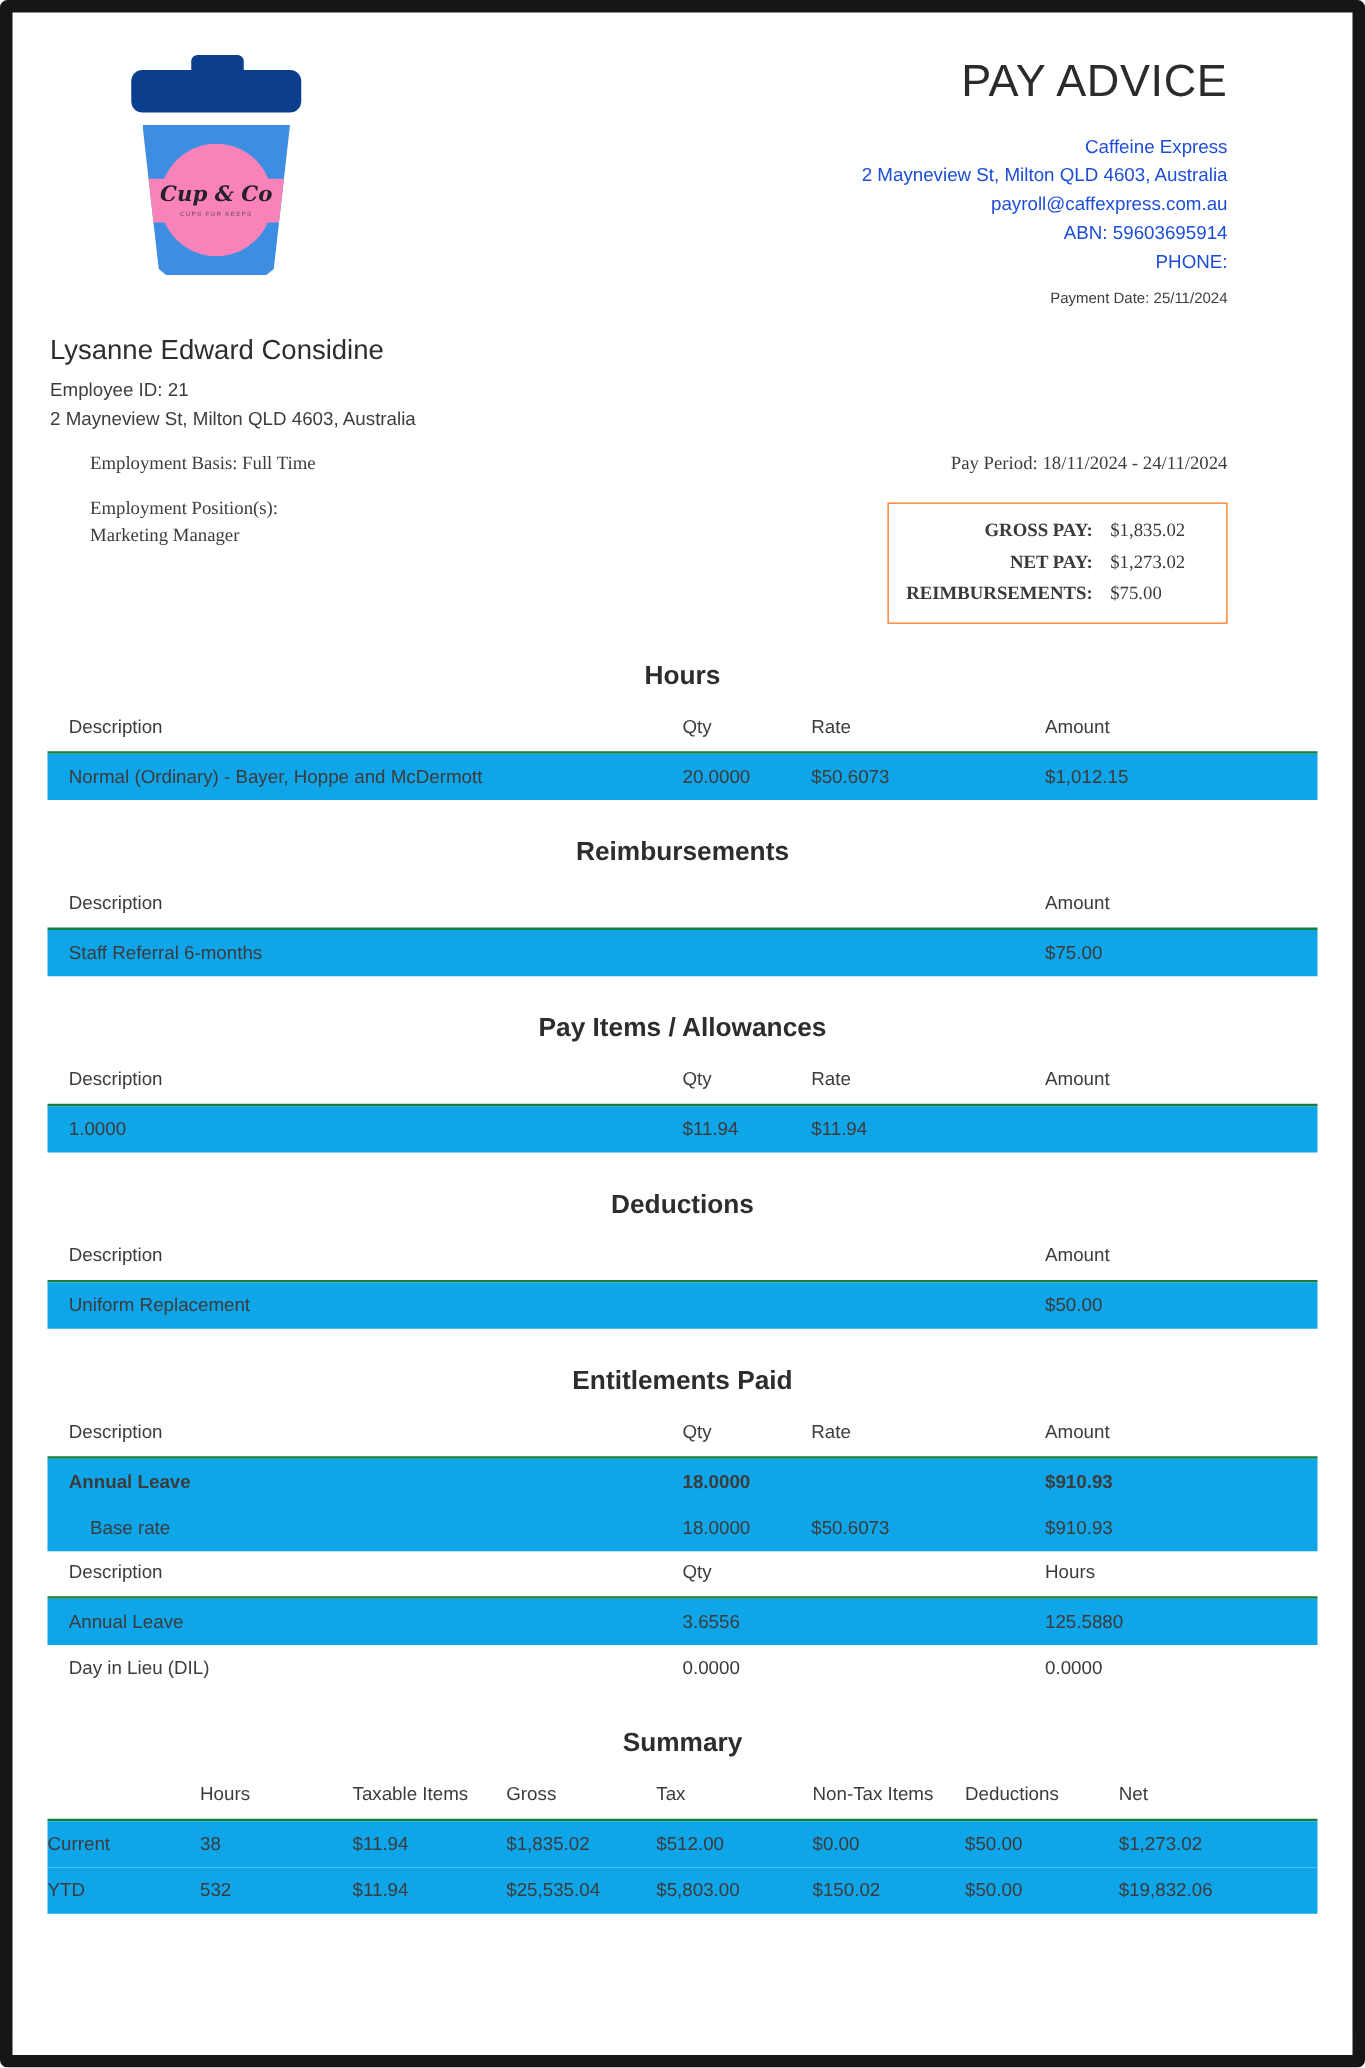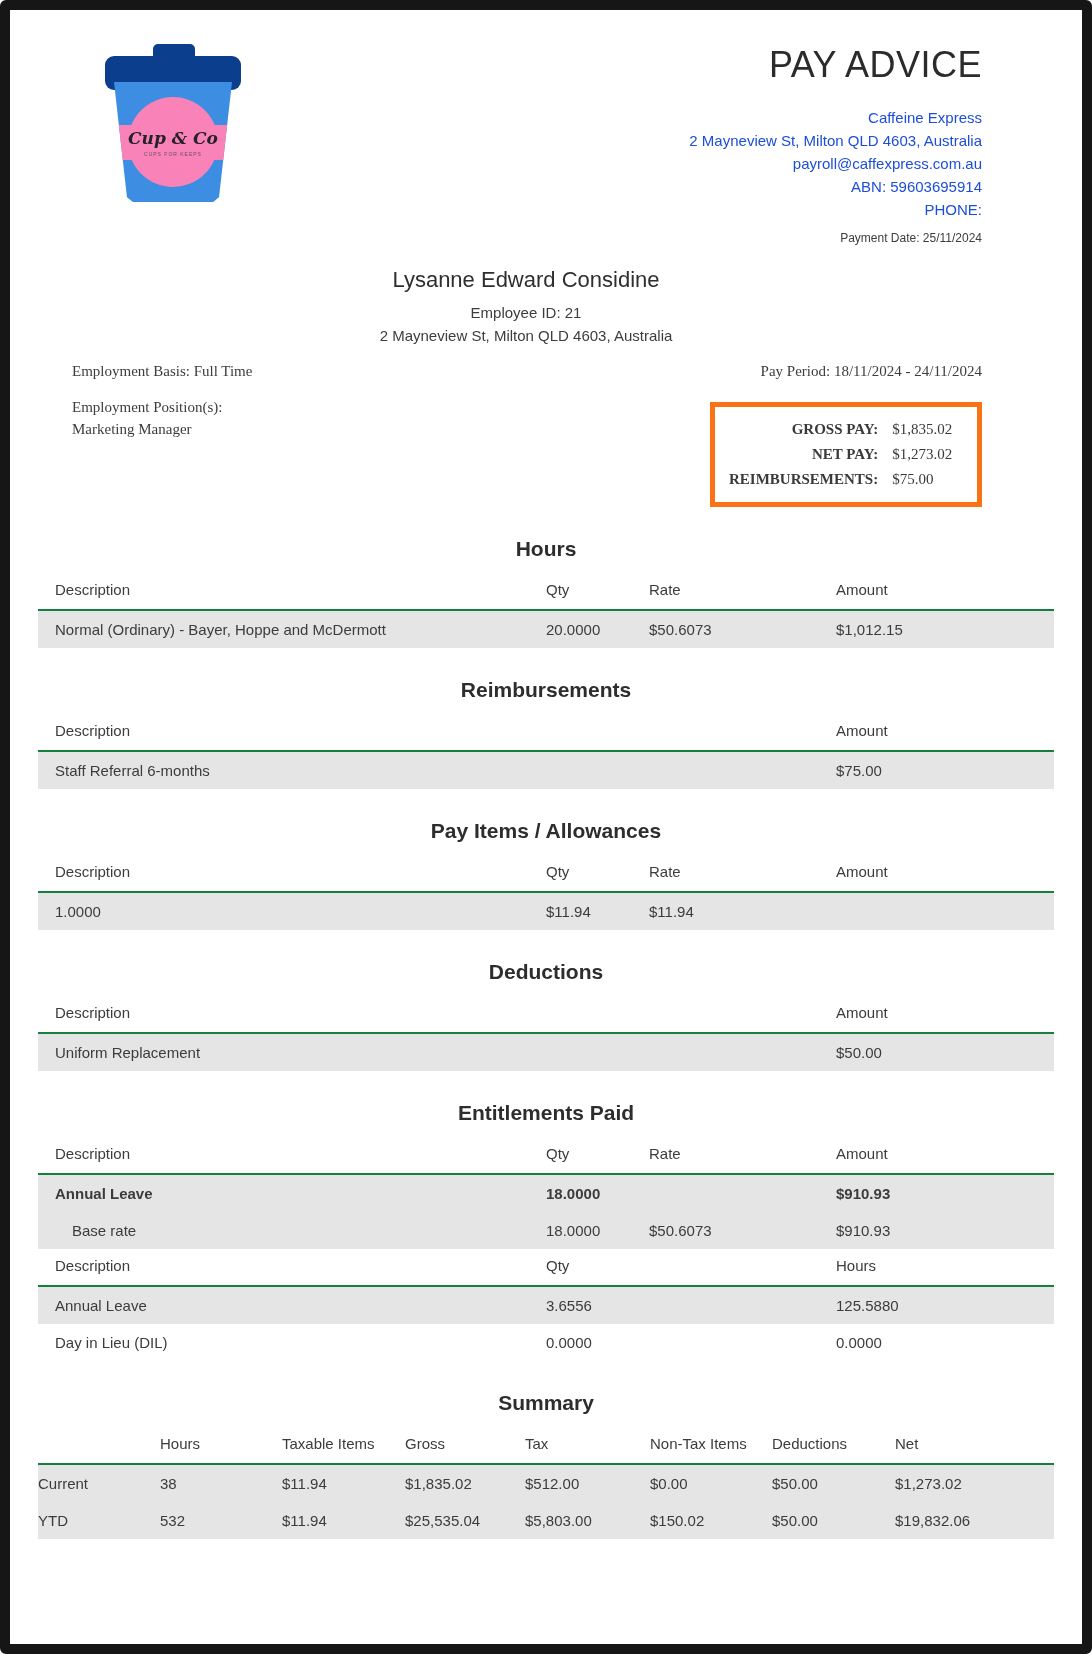--- a/index.html
+++ b/index.html
@@ -18,59 +18,59 @@
   .doc-title { font-size:36px; color:#2b2b2b; letter-spacing:0.5px; margin-bottom:20px; }
   .company-line { font-size:15px; line-height:23px; color:#1d4ed8; }
   .payment-date { font-size:12px; color:#3d3d3d; margin-top:10px; }
 
   
   .logo { width:136px; height:166px; position:relative; }
   .lid-knob { position:absolute; top:0; left:48px; width:42px; height:16px;
               background:#0c3e8e; border-radius:5px 5px 0 0; }
   .lid { position:absolute; top:12px; left:0; width:136px; height:34px;
          background:#0c3e8e; border-radius:9px; }
-  .cup-body { position:absolute; top:38px; left:9px; width:118px; height:120px;
+  .cup-body { position:absolute; top:56px; left:9px; width:118px; height:120px;
               background:#3d8ee2;
               clip-path:polygon(0 0, 100% 0, 89% 96%, 84% 100%, 16% 100%, 11% 96%);
               overflow:hidden; }
   .band { position:absolute; top:43px; left:-10px; width:140px; height:35px; background:#f983b8; }
   .circle { position:absolute; top:15px; left:14px; width:90px; height:90px;
             border-radius:50%; background:#f983b8;
             display:flex; flex-direction:column; align-items:center; justify-content:center; }
   .logo-script { font-family:"DejaVu Serif", serif; font-style:italic; font-weight:700;
                  font-size:17px; color:#262029; }
   .logo-tagline { font-size:5px; letter-spacing:1px; color:#6b4d5d; margin-top:3px; text-transform:uppercase; }
 
   
-  .employee { padding:22px 100px 0 60px;text-align:center; }
+  .employee { padding:22px 100px 0 30px; }
   .emp-name { font-size:22px; color:#2e2e2e; margin-bottom:8px; }
   .emp-line { font-size:15px; line-height:23px; color:#3d3d3d; }
 
   .row-between { display:flex; justify-content:space-between; align-items:flex-start;
                  padding:16px 100px 0 62px; font-size:15px; color:#3d3d3d;font-family:Liberation Serif, serif; }
   .position-block { line-height:22px; }
 
-  .totals-box { border:5px solid #f97316; padding:14px 18px 14px 14px; width:272px; margin-top:6px; }
+  .totals-box { border:1px solid #f97316; padding:14px 18px 14px 14px; width:272px; margin-top:6px; }
   .totals-grid { display:grid; grid-template-columns:1fr 92px; column-gap:14px; row-gap:8px; }
   .t-label { text-align:right; font-weight:700; font-size:15px; color:#3a3a3a; }
   .t-value { text-align:left; font-size:15px; color:#3a3a3a; }
 
   
   .tables { margin:6px 28px 0; }
   .section-title { text-align:center; font-size:21px; color:#2d2d2d; margin:30px 0 12px; }
   .trow { display:grid; align-items:center; font-size:15px; color:#3c3c3c; }
   .thead { padding:8px 0 11px; border-bottom:2px solid #15803d; }
   .tdata { padding:10px 0; }
   .cell:first-child { padding-left:17px; }
   .cols4 { grid-template-columns:1fr 103px 187px 218px; }
   .cols3 { grid-template-columns:1fr 290px 218px; }
   .cols2 { grid-template-columns:1fr 218px; }
   .cols8 { grid-template-columns:122px 122px 123px 120px 125px 122px 123px 1fr; }
   .cols8 .cell:first-child { padding-left:0; }
-  .shaded { background:#e5e5e5; }
+  .shaded { background:#0ea5e9; }
   .bold { font-weight:700; }
   .italic { font-style:italic; }
   .indent .cell:first-child { padding-left:34px; }
 </style>
 </head>
 <body>
 
 <div class="page">
 
   <div class="top">

